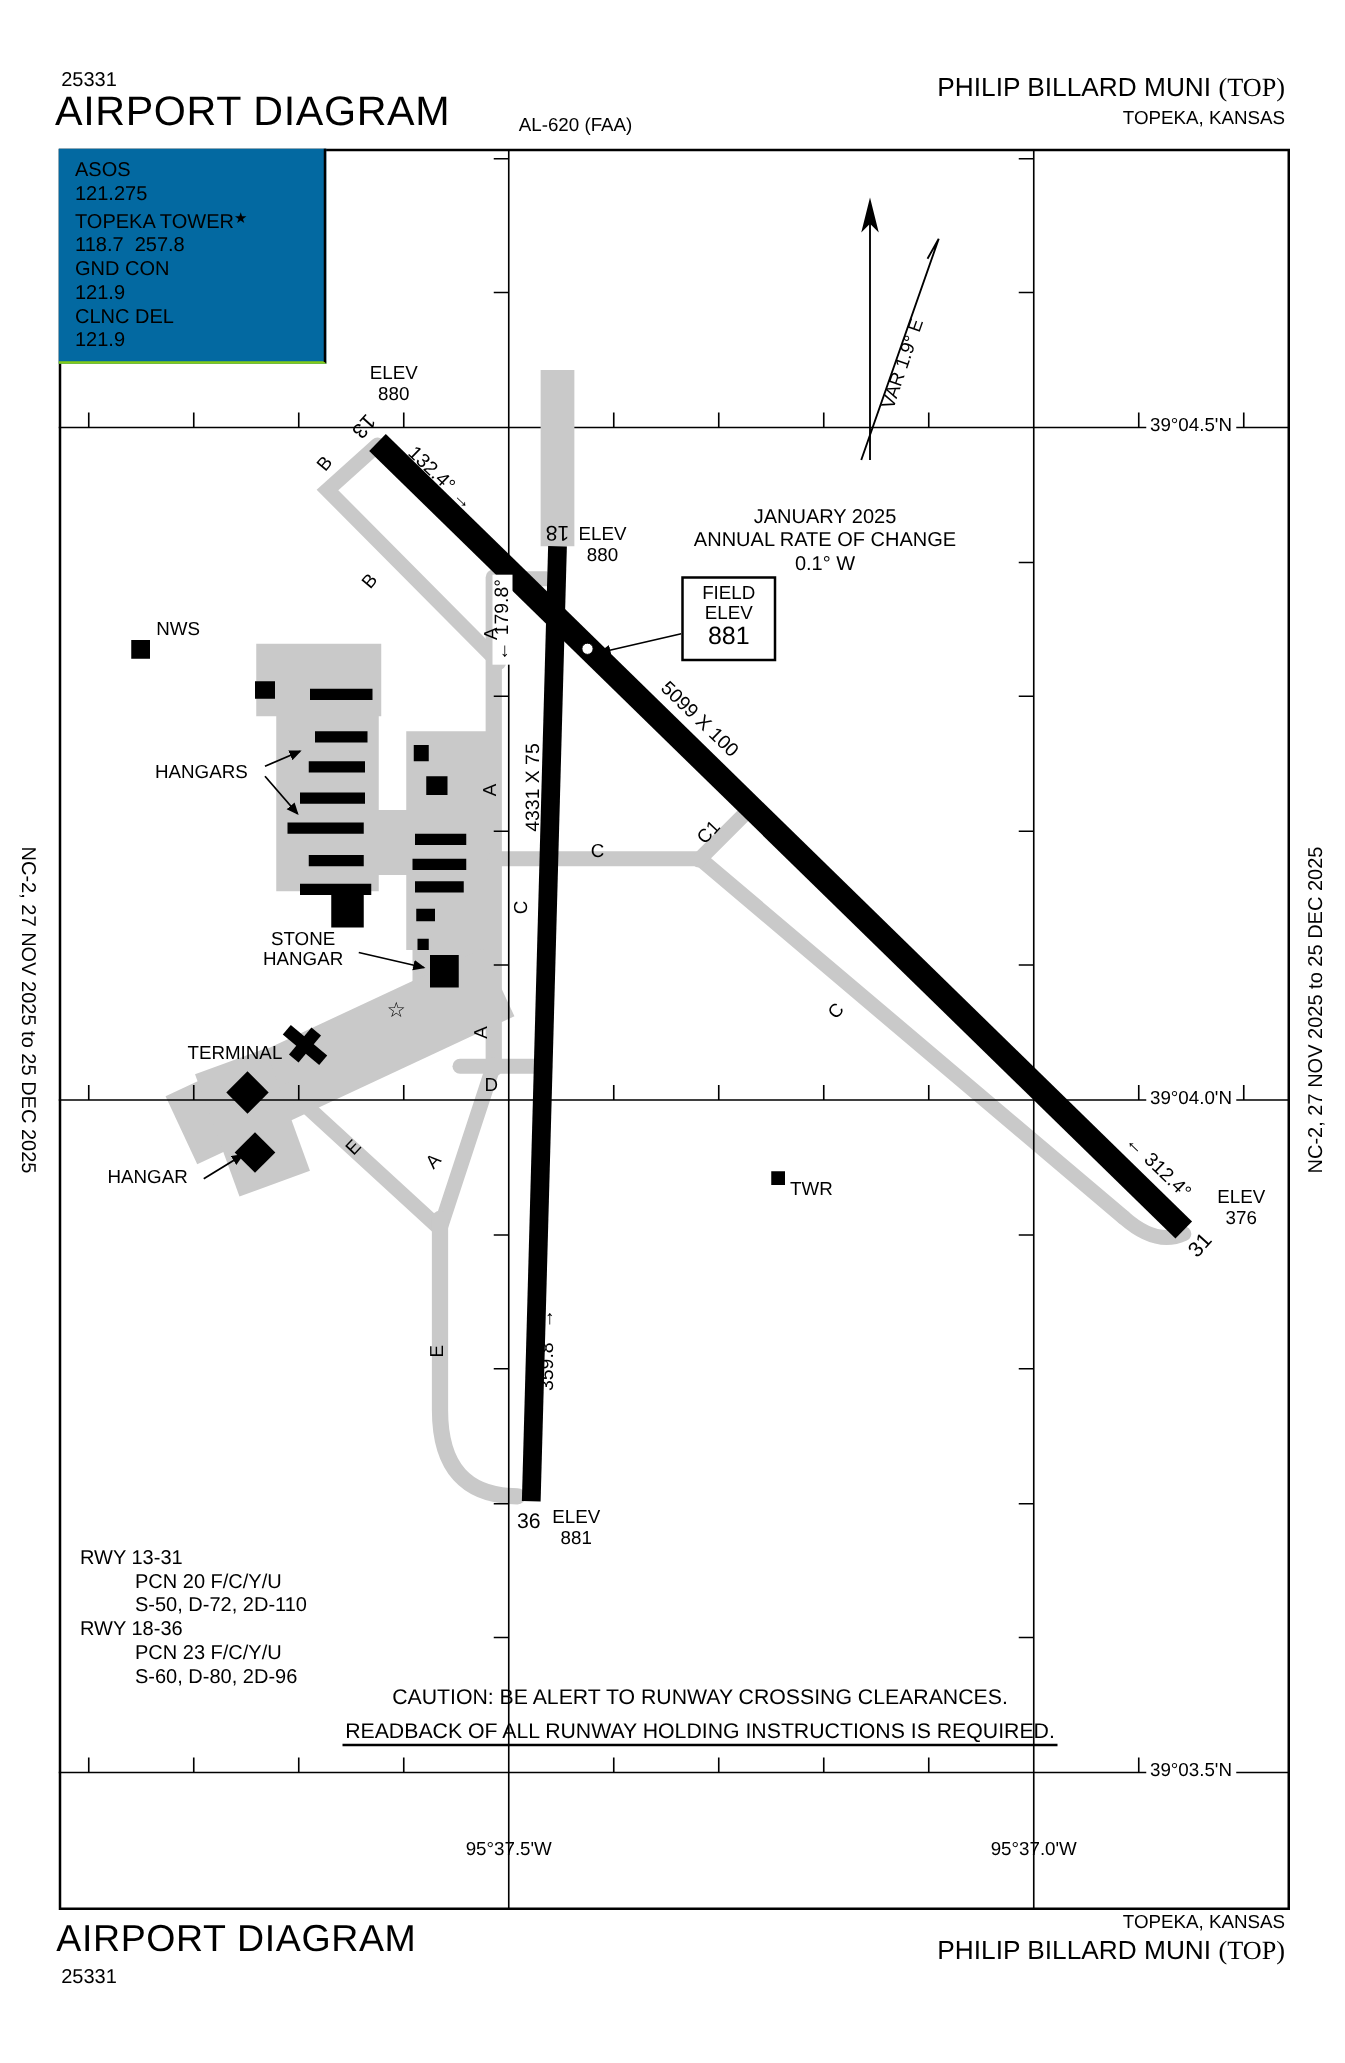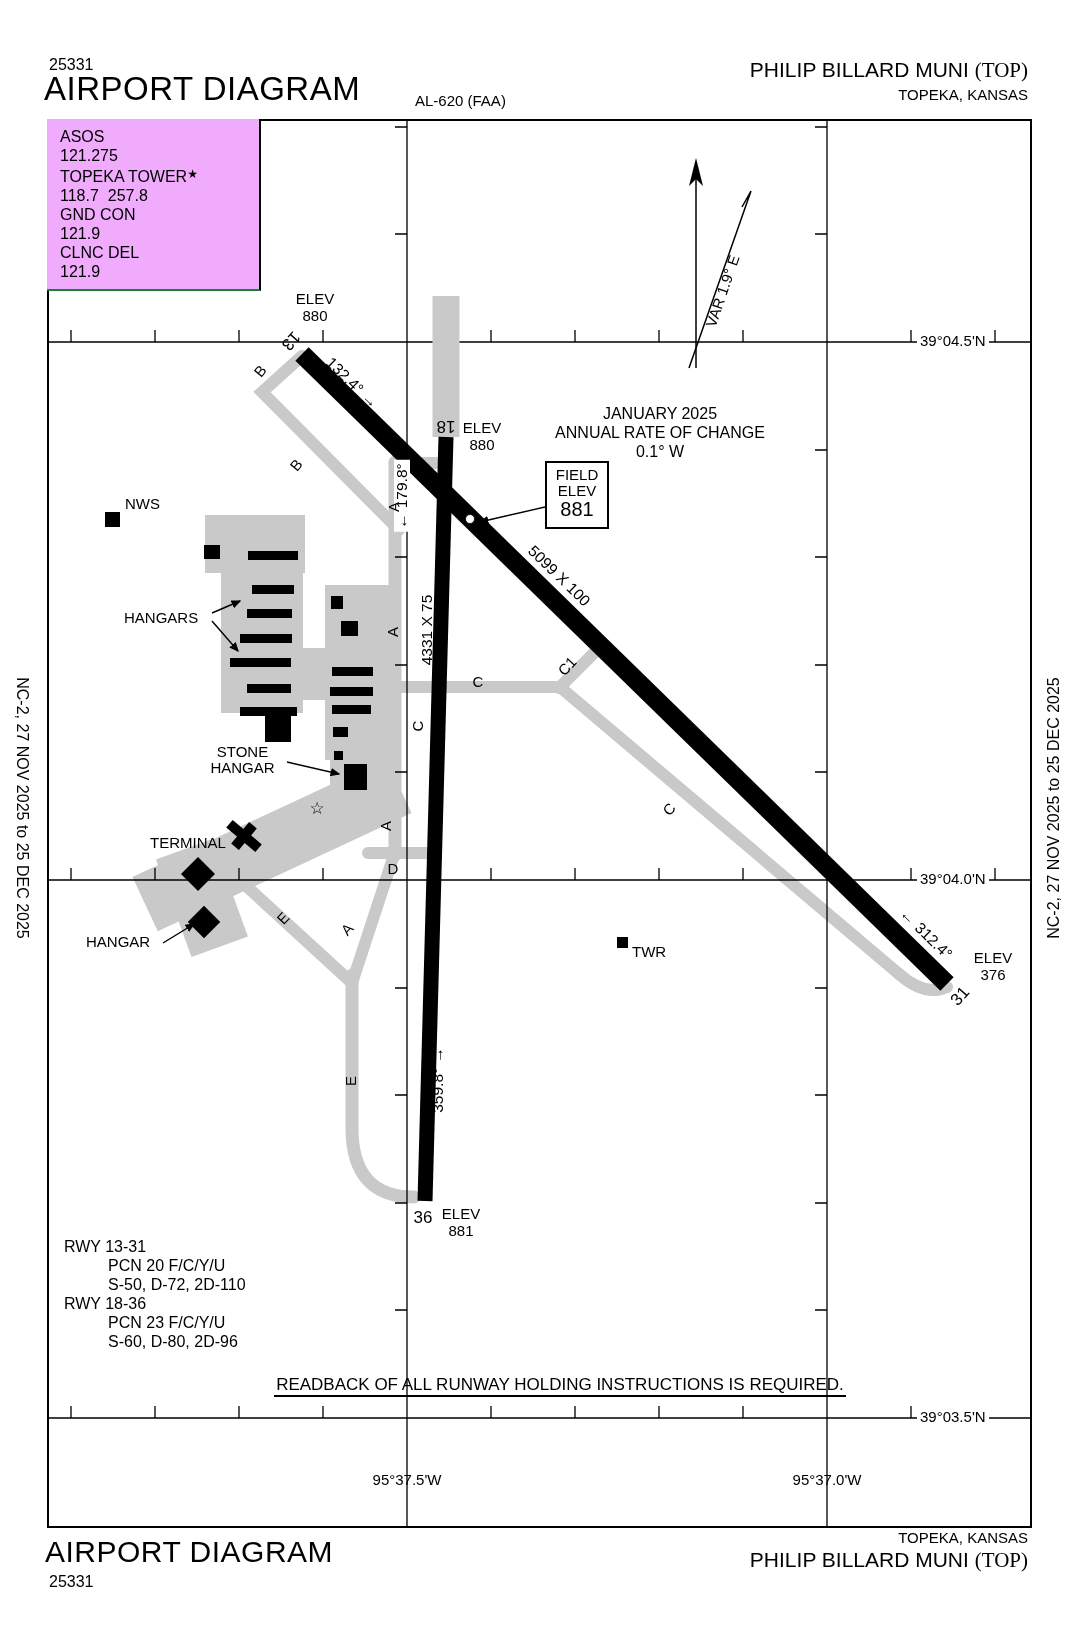--- a/index.html
+++ b/index.html
@@ -121,39 +121,39 @@
       <g transform="translate(244,836) rotate(40)">
         <rect x="-19" y="-5" width="38" height="10"></rect>
         <rect x="-5" y="-14" width="10" height="28"></rect>
       </g>
       <rect transform="translate(198,874) rotate(45)" x="-12" y="-12" width="24" height="24"></rect>
       <rect transform="translate(204,922) rotate(45)" x="-11.5" y="-11.5" width="23" height="23"></rect>
       <rect x="617" y="937" width="11" height="11"></rect>
     </g>
   </svg>
 
-  <div class="abs" style="left:47px;top:119px;width:214px;height:172px;border-right:2px solid #000;border-bottom:2px solid #15803d;background:#f0abfc;box-sizing:border-box;padding:8px 0 0 13px;">
+  <div class="abs" style="left:47px;top:119px;width:214px;height:172px;border-right:2px solid #000;border-bottom:2px solid #84cc16;background:#0369a1;box-sizing:border-box;padding:8px 0 0 13px;">
     <div class="t16 pre">ASOS</div>
     <div class="t16 pre">121.275</div>
     <div class="t16 pre nowrap"><span>TOPEKA TOWER</span><span class="sup">★</span></div>
     <div class="t16 pre">118.7  257.8</div>
     <div class="t16 pre">GND CON</div>
     <div class="t16 pre">121.9</div>
     <div class="t16 pre">CLNC DEL</div>
     <div class="t16 pre">121.9</div>
   </div>
 
   <div class="abs t15 nowrap" style="left:703px;top:324px;transform:rotate(-71deg);transform-origin:0 0;">VAR 1.9° E</div>
   <div class="abs t16 ctrTxt" style="left:544px;top:385px;width:232px;margin-top:19px;">
     <div>JANUARY 2025</div>
     <div>ANNUAL RATE OF CHANGE</div>
     <div>0.1° W</div>
   </div>
 
-  <div class="abs ctrTxt" style="left:545px;top:461px;width:64px;height:68px;border:2px solid #000;background:#fff;box-sizing:border-box;padding-top:4px;">
+  <div class="abs ctrTxt" style="left:545px;top:461px;width:76px;height:68px;border:2px solid #000;background:#fff;box-sizing:border-box;padding-top:4px;">
     <div class="t15">FIELD</div>
     <div class="t15">ELEV</div>
     <div style="font-size:20px;line-height:21px;">881</div>
   </div>
 
   <div class="rwnum" style="left:291px;top:341px;transform:translate(-50%,-50%) rotate(132deg);">13</div>
   <div class="rwnum" style="left:960px;top:996px;transform:translate(-50%,-50%) rotate(-48deg);">31</div>
   <div class="rwnum" style="left:446px;top:426px;transform:translate(-50%,-50%) rotate(180deg);">18</div>
   <div class="rwnum" style="left:423px;top:1217px;transform:translate(-50%,-50%);">36</div>
 
@@ -222,20 +222,21 @@
 
   <div class="abs" style="left:64px;top:1237px;">
     <div class="t16">RWY 13-31</div>
     <div class="t16 ind">PCN 20 F/C/Y/U</div>
     <div class="t16 ind">S-50, D-72, 2D-110</div>
     <div class="t16">RWY 18-36</div>
     <div class="t16 ind">PCN 23 F/C/Y/U</div>
     <div class="t16 ind">S-60, D-80, 2D-96</div>
   </div>
 
+  <div class="abs t17 ctrTxt" style="left:90px;top:1349px;width:940px;">CAUTION: BE ALERT TO RUNWAY CROSSING CLEARANCES.</div>
   <div class="abs t17 ctrTxt" style="left:90px;top:1376px;width:940px;">
     <span class="underl">READBACK OF ALL RUNWAY HOLDING INSTRUCTIONS IS REQUIRED.</span>
   </div>
 
   <div class="abs t16 nowrap" style="left:22px;top:808px;transform:translate(-50%,-50%) rotate(90deg);">NC-2,  27 NOV 2025  to  25 DEC 2025</div>
   <div class="abs t16 nowrap" style="left:1053px;top:808px;transform:translate(-50%,-50%) rotate(-90deg);">NC-2,  27 NOV 2025  to  25 DEC 2025</div>
 
   <div class="abs t30 nowrap" style="left:45px;top:1536px;letter-spacing:.5px;">AIRPORT DIAGRAM</div>
   <div class="abs t16" style="left:49px;top:1572px;">25331</div>
   <div class="abs t15 rightTxt nowrap" style="right:48px;top:1530px;">TOPEKA, KANSAS</div>

